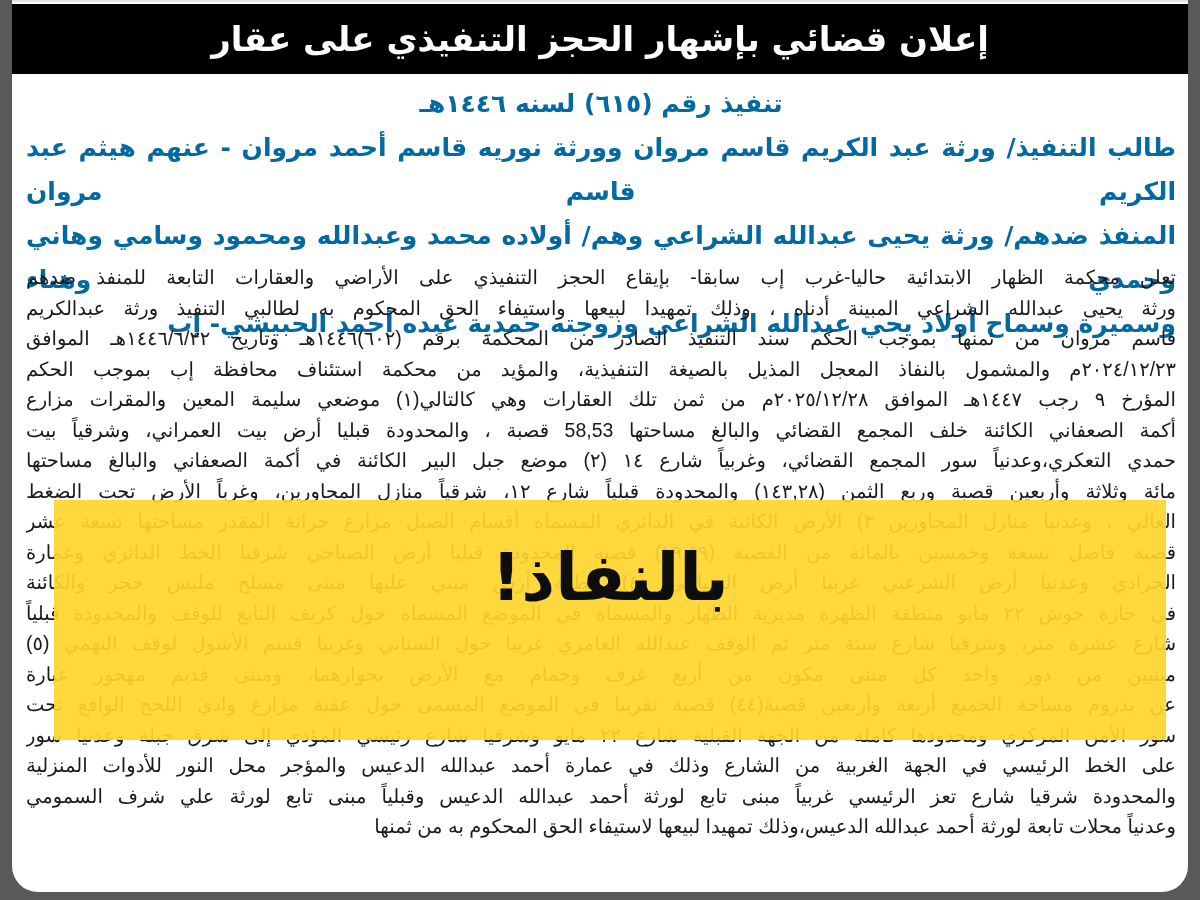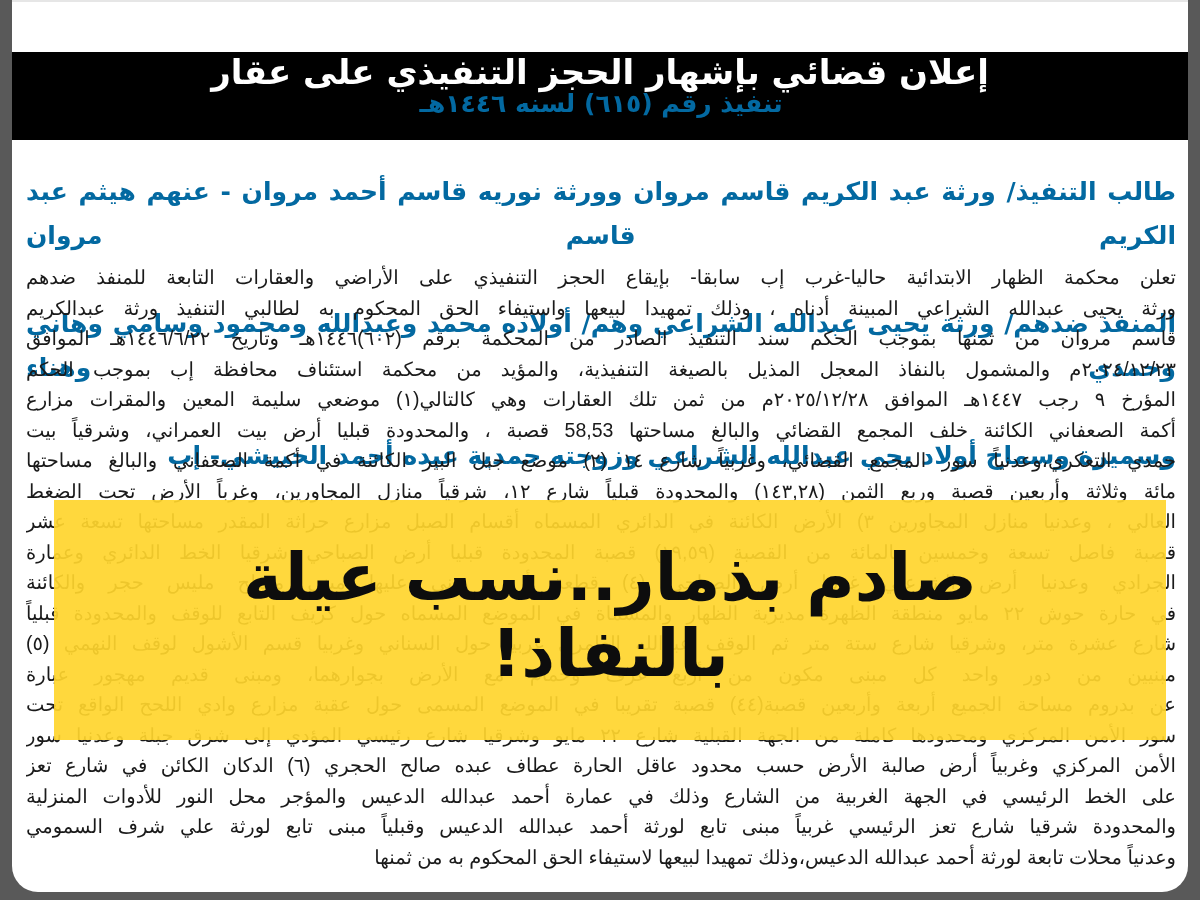--- a/index.html
+++ b/index.html
@@ -14,44 +14,43 @@
       background: #595959;
     }
     .paper {
       position: absolute; left: 12px; top: 0; width: 1176px; height: 892px;
       background: #ffffff;
       border-radius: 0 0 26px 26px;
       overflow: hidden;
       box-shadow: 0 2px 0 #e6e6e6 inset;
     }
     .title-bar {
-      position: absolute; left: 0; top: 4px; width: 1176px; height: 88px;
+      position: absolute; left: 0; top: 4px; width: 1176px; height: 70px;
       background: #000000;
-      display: flex; justify-content: center; margin-top: 48px;
+      display: flex; align-items: center; justify-content: center;
     }
     .title-bar span {
       color: #ffffff; font-weight: bold; font-size: 34px;
       font-family: "DejaVu Sans", sans-serif;
       direction: rtl;
       letter-spacing: -0.5px;
     }
     .body-text {
       position: absolute; left: 14px; top: 82px; width: 1150px;
       direction: rtl; text-align: center;
       color: #0369a1;
     }
     .case-no {
       font-weight: bold; font-size: 25px; line-height: 44px;
       font-family: "DejaVu Sans", sans-serif;
     }
     .heading-line {
       font-weight: bold; font-size: 25px; line-height: 44px;
       text-align: justify; text-align-last: justify;
       font-family: "DejaVu Sans", sans-serif;
-      margin-top: 44px;
     }
     .heading-line.last { text-align-last: right; }
     .para {
       position: absolute; left: 14px; top: 262px; width: 1150px;
       direction: rtl;
     }
     .para .line {
       font-size: 19.5px; line-height: 30.5px; color: #1a1a1a;
       font-family: Liberation Sans, sans-serif;
       text-align: justify; text-align-last: justify;
@@ -97,25 +96,23 @@
       <div class="line">حمدي التعكري،وعدنياً سور المجمع القضائي، وغربياً شارع ١٤ (٢) موضع جبل البير الكائنة في أكمة الصعفاني والبالغ مساحتها</div>
       <div class="line">مائة وثلاثة وأربعين قصبة وربع الثمن (١٤٣,٢٨) والمحدودة قبلياً شارع ١٢، شرقياً منازل المجاورين، وغرباً الأرض تحت الضغط</div>
       <div class="line">العالي ، وعدنيا منازل المجاورين ٣) الأرض الكائنة في الدائري المسماه أقسام الصبل مزارع حراثة المقدر مساحتها تسعة عشر</div>
       <div class="line">قصبة فاصل تسعة وخمسين بالمائة من القصبة (١٩,٥٩) قصبة المحدودة قبليا أرض الصباحي شرقيا الخط الدائري وعمارة</div>
       <div class="line">الجرادي وعدنيا أرض الشرعبي غربيا أرض الصباحي (٤) قطعة أرض مبني عليها مبنى مسلح مليس حجر والكائنة</div>
       <div class="line">في حارة حوش ٢٢ مايو منطقة الظهرة مديرية الظهار والمسماة في الموضع المسماه حول كريف التابع للوقف والمحدودة قبلياً</div>
       <div class="line">شارع عشرة متر، وشرقيا شارع ستة متر ثم الوقف عبدالله العامري غربيا حول السناني وغربيا قسم الأشول لوقف النهمي (٥)</div>
       <div class="line">مبنيين من دور واحد كل مبنى مكون من أربع غرف وحمام مع الأرض بجوارهما، ومبنى قديم مهجور عبارة</div>
       <div class="line">عن بدروم مساحة الجميع أربعة وأربعين قصبة(٤٤) قصبة تقريبا في الموضع المسمى حول عقبة مزارع وادي اللحح الواقع تحت</div>
       <div class="line">سور الأمن المركزي ومحدودها كاملة من الجهة القبلية شارع ٢٢ مايو وشرقيا شارع رئيسي المؤدي إلى شرق جبلة وعدنيا سور</div>
-      <div class="line">الأمن المركزي وغربياً أرض صالبة الأرض حسب محدود عاقل الحارة عطاف عبده صالح الحجري (٦) الدكان الكائن في شارع تعز</div>
       <div class="line">على الخط الرئيسي في الجهة الغربية من الشارع وذلك في عمارة أحمد عبدالله الدعيس والمؤجر محل النور للأدوات المنزلية</div>
       <div class="line">والمحدودة شرقيا شارع تعز الرئيسي غربياً مبنى تابع لورثة أحمد عبدالله الدعيس وقبلياً مبنى تابع لورثة علي شرف السمومي</div>
       <div class="line last">وعدنياً محلات تابعة لورثة أحمد عبدالله الدعيس،وذلك تمهيدا لبيعها لاستيفاء الحق المحكوم به من ثمنها</div>
     </div>
   </div>
 
   <div class="overlay"></div>
   <div class="headline">
-    <div>صادم بذمار..نسب عيلة</div>
     <div>بالنفاذ!</div>
   </div>
 </div>
 
 </body></html>

